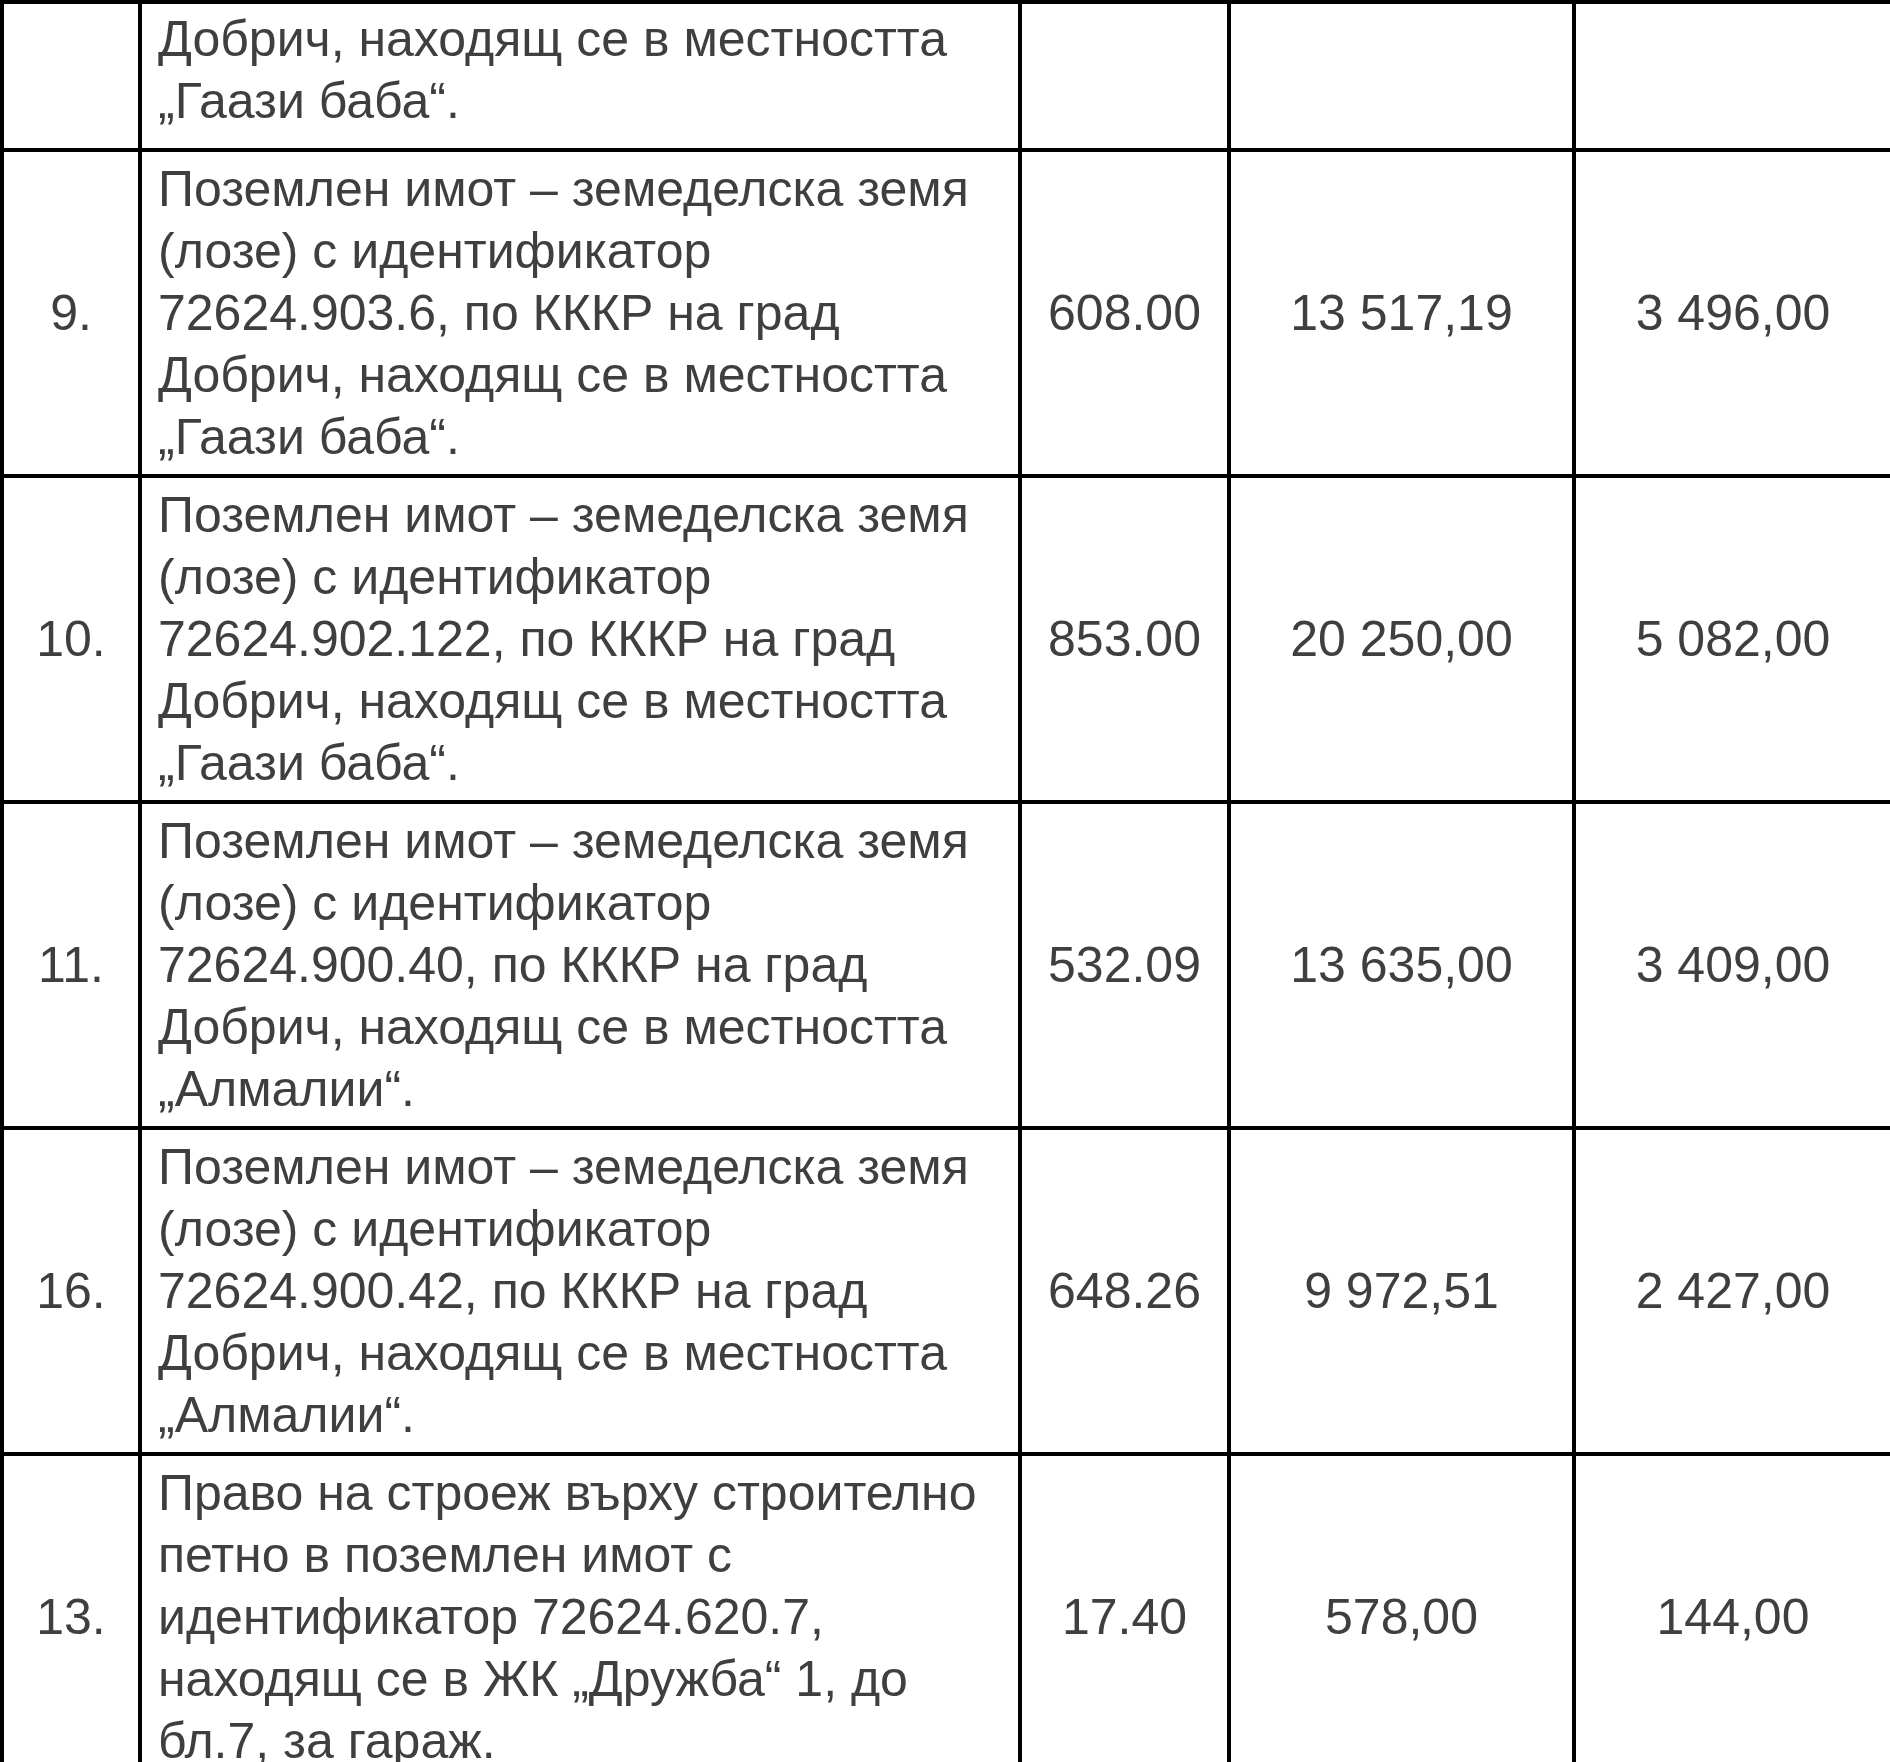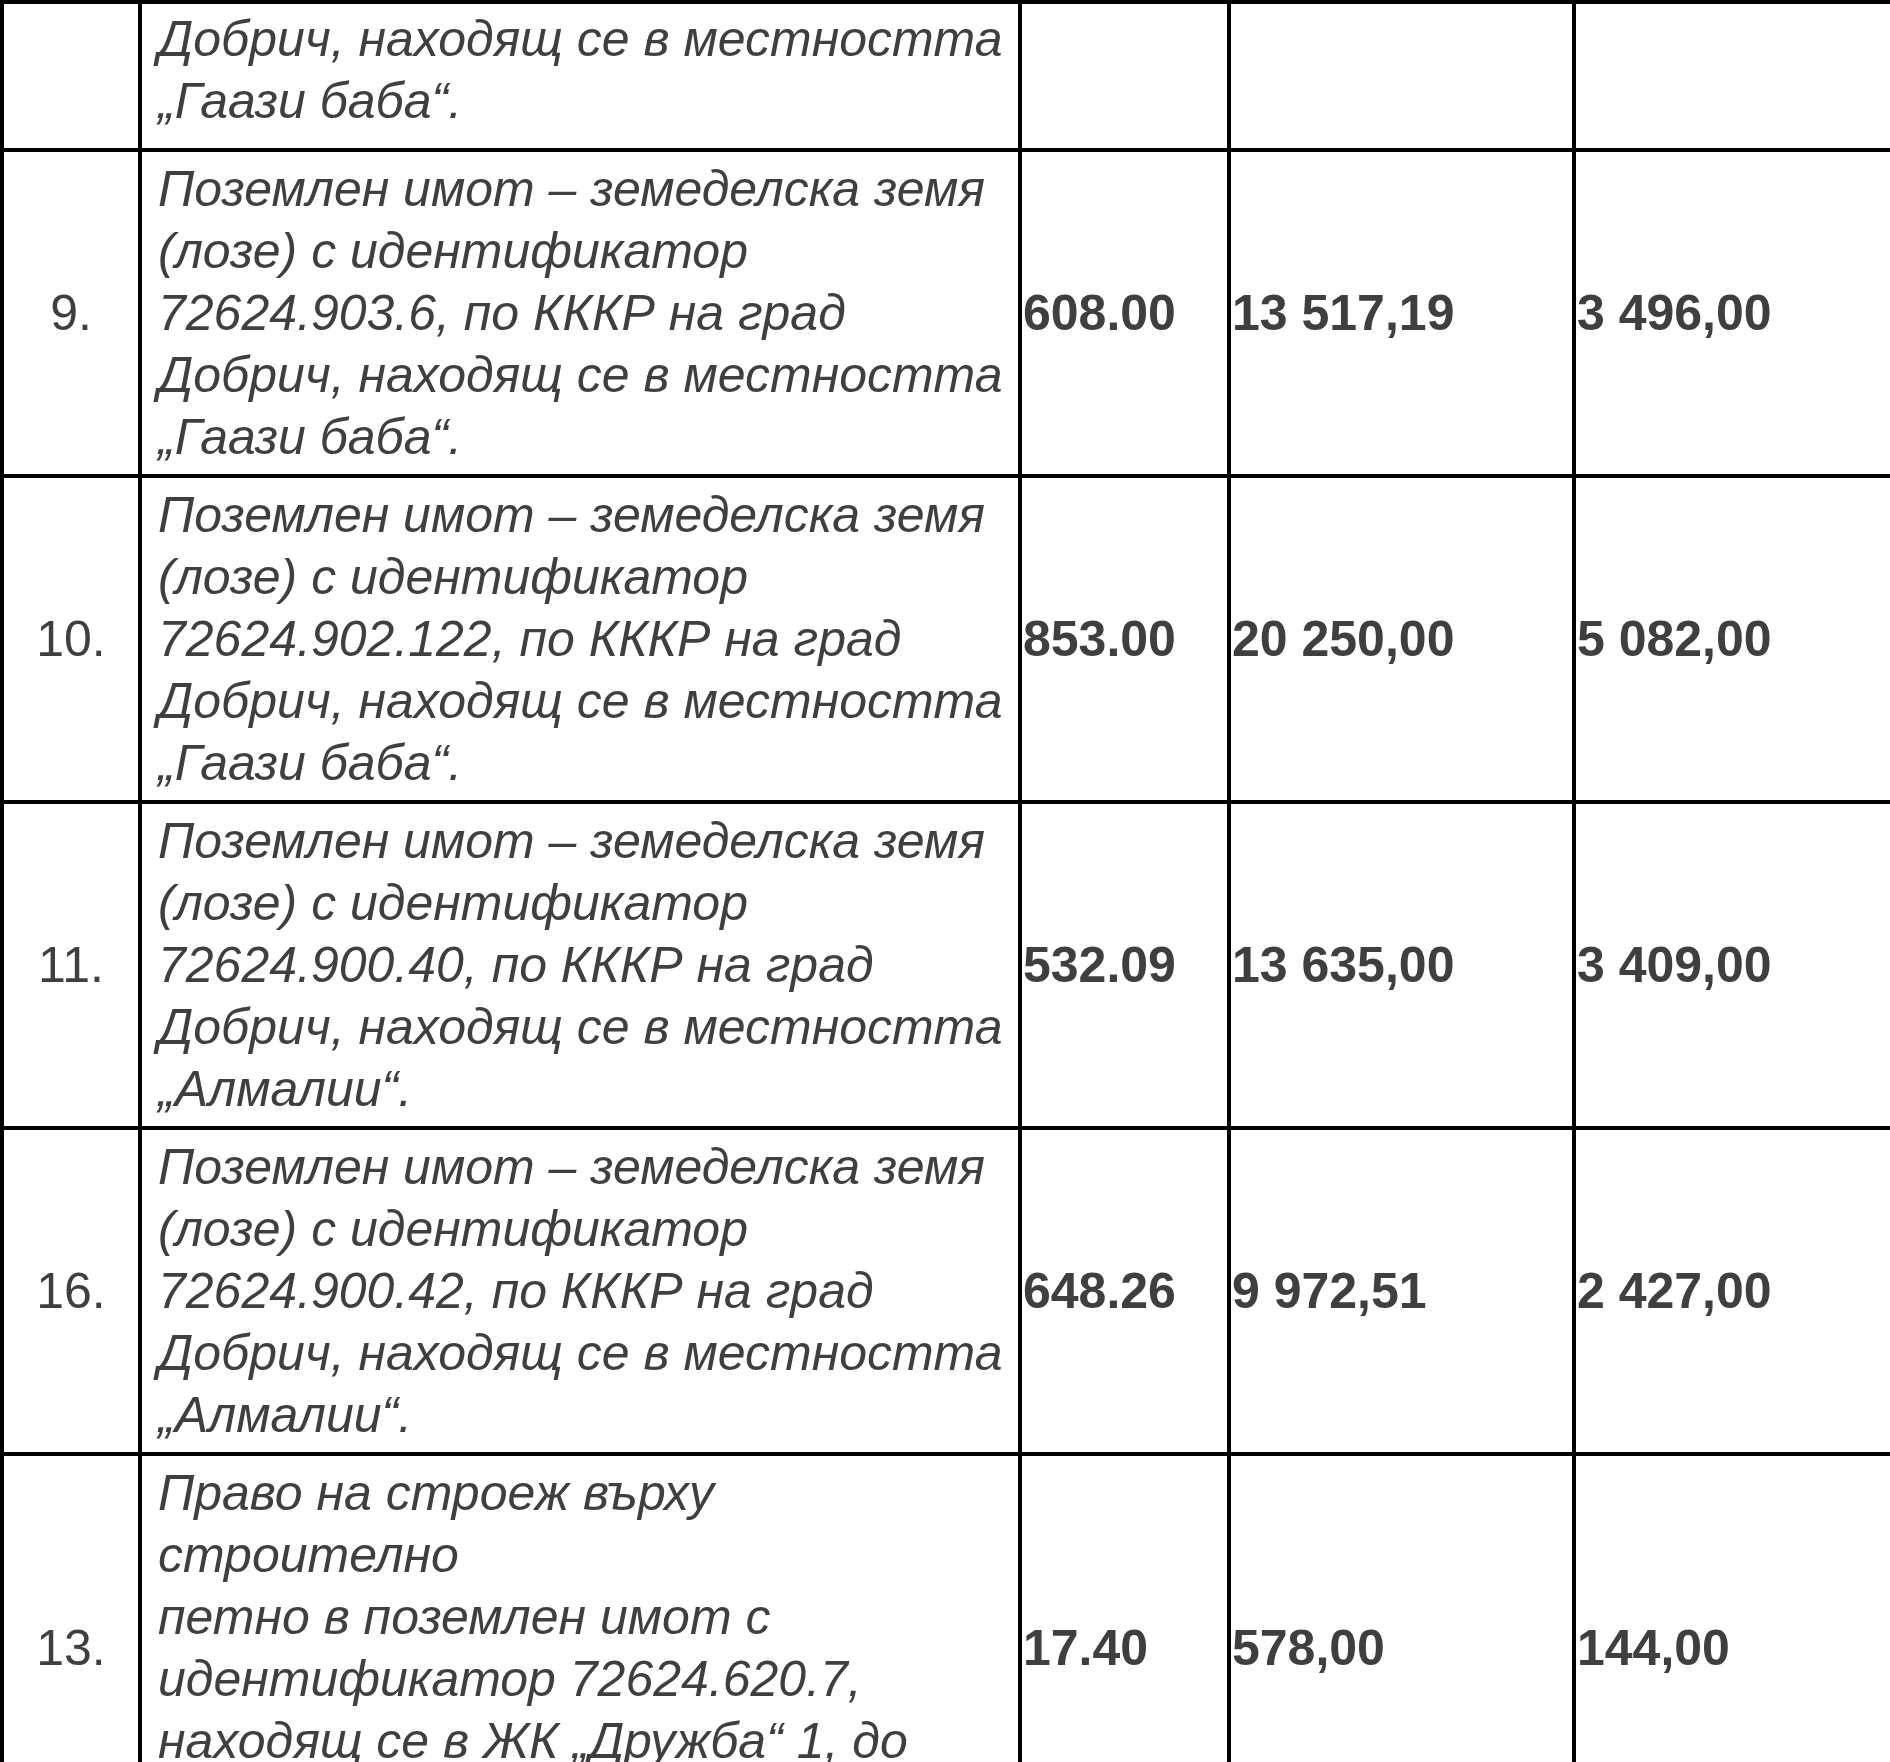--- a/index.html
+++ b/index.html
@@ -31,29 +31,28 @@
   }
   td.cell-num {
     text-align: center;
     vertical-align: middle;
   }
   td.cell-desc {
     text-align: left;
     vertical-align: middle;
     padding: 6px 12px 6px 16px;
     white-space: pre-line;
-    font-style: italic;
   }
   td.cell-desc.top {
     vertical-align: top;
     padding-top: 4px;
   }
   td.cell-val {
+    text-align: center;
     vertical-align: middle;
-    font-weight: bold;
   }
   tr.row-partial { height: 148px; }
   tr.row-full   { height: 322px; }
 </style>
 </head>
 <body>
 
 <table class="doc-table">
   <colgroup>
     <col style="width:138px">

